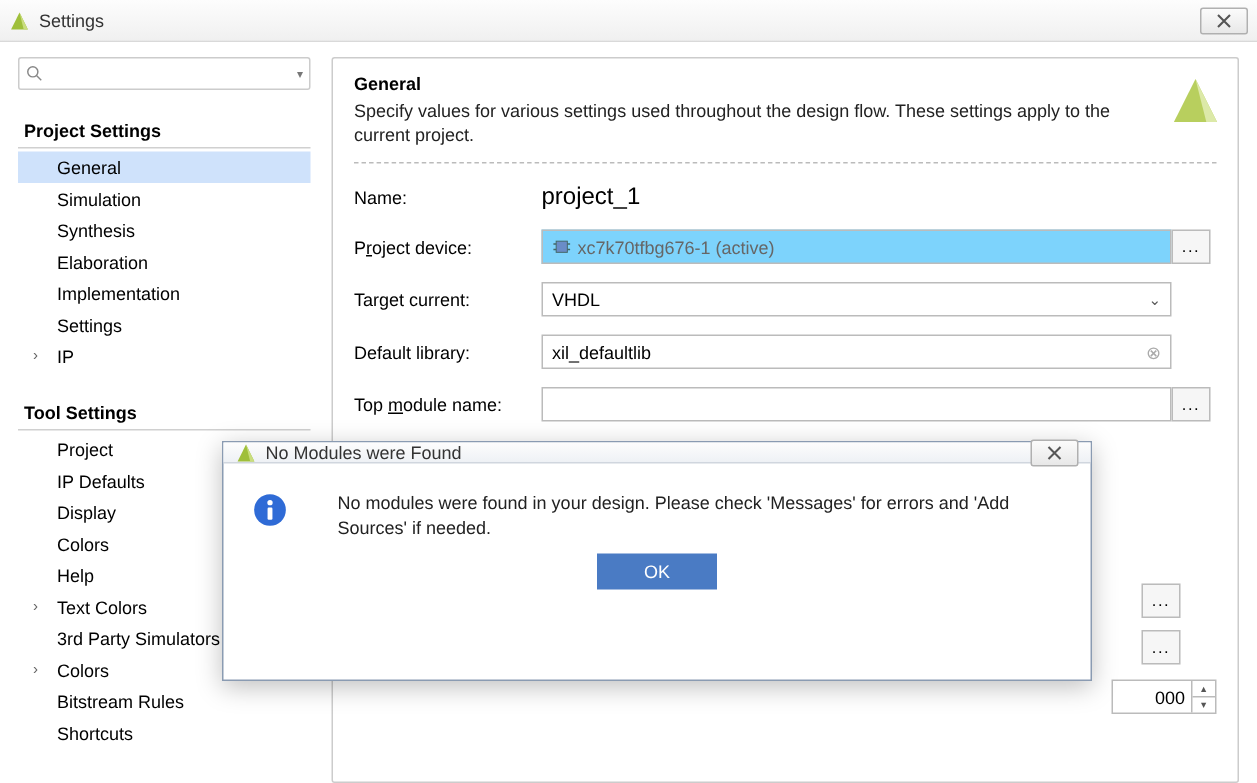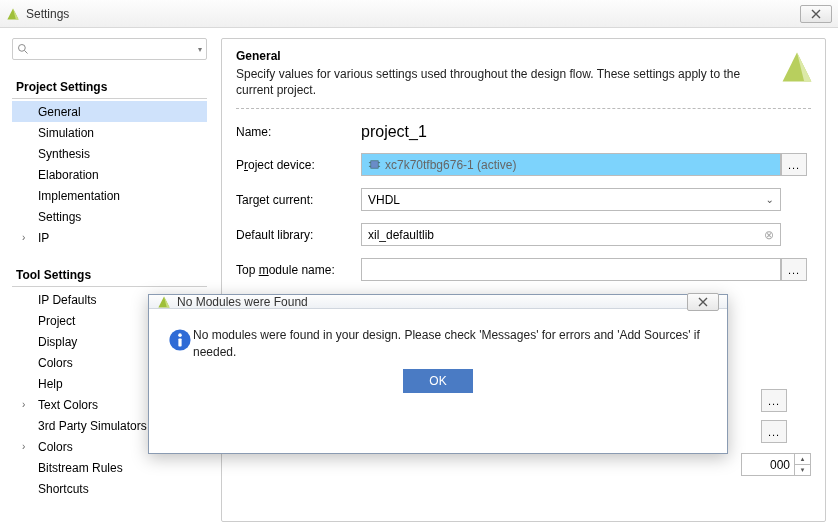--- a/index.html
+++ b/index.html
@@ -53,25 +53,25 @@
 .num-field span { flex:1; text-align:right; padding-right:4px;}
 .num-field .spin { width:16px; border-left:1px solid #bbb; display:flex; flex-direction:column; height:100%;}
 .num-field .spin div { flex:1; display:flex; align-items:center; justify-content:center; font-size:7px; color:#555; cursor:pointer;}
 .num-field .spin div:first-child { border-bottom:1px solid #bbb;}
 
 
 .modal { position:absolute; left:148px; top:294px; width:580px; height:160px; background:#fff; border:1px solid #8a9bb2; box-shadow:0 4px 16px rgba(0,0,0,.25); }
 .modal .mtitle { height:14px; background:linear-gradient(#fdfdfd,#eef1f5); border-bottom:1px solid #d0d6de; display:flex; align-items:center; padding:0 8px;}
 .modal .mtitle .logo { width:14px; height:14px; margin-right:6px;}
 .modal .mtitle .t { flex:1; font-size:12px; color:#333;}
-.modal .mbody { display:flex; padding:18px 18px 8px 18px; gap:0;}
+.modal .mbody { display:flex; padding:18px 18px 8px 18px; gap:32px;}
 .info-icon { width:26px; height:26px; flex-shrink:0;}
 .modal .msg { font-size:12px; line-height:1.4; color:#222; }
 .modal .mfoot { display:flex; justify-content:center; padding-bottom:12px;}
-.ok-btn { width:70px; height:24px; background:#4a7bc4; color:#fff; border:none; font-size:12px; cursor:pointer;}
+.ok-btn { width:80px; height:24px; background:#4a7bc4; color:#fff; border:none; font-size:12px; cursor:pointer;}
 
 .uline { text-decoration: underline; text-decoration-style: solid; }
 </style>
 </head>
 <body>
 
 <div class="titlebar">
   <svg class="logo" viewBox="0 0 20 20">
       <path fill="#9fbf3a" d="M2 18 L10 2 L18 18 Z"></path>
       <path fill="#c9dd7e" d="M10 2 L18 18 L14 18 Z"></path>
@@ -118,24 +118,24 @@
         </div>
       <div class="tree-item has-exp">
           <span class="expander">›</span>
           <span>IP</span>
         </div>
     </div>
 
     <div class="group-head">Tool Settings</div>
     <div class="tree">
       <div class="tree-item">
+          <span>Project</span>
+        </div>
+      <div class="tree-item">
           <span>IP Defaults</span>
-        </div>
-      <div class="tree-item">
-          <span>Project</span>
         </div>
       <div class="tree-item">
           <span>Display</span>
         </div>
       <div class="tree-item">
           <span>Colors</span>
         </div>
       <div class="tree-item">
           <span>Help</span>
         </div>

